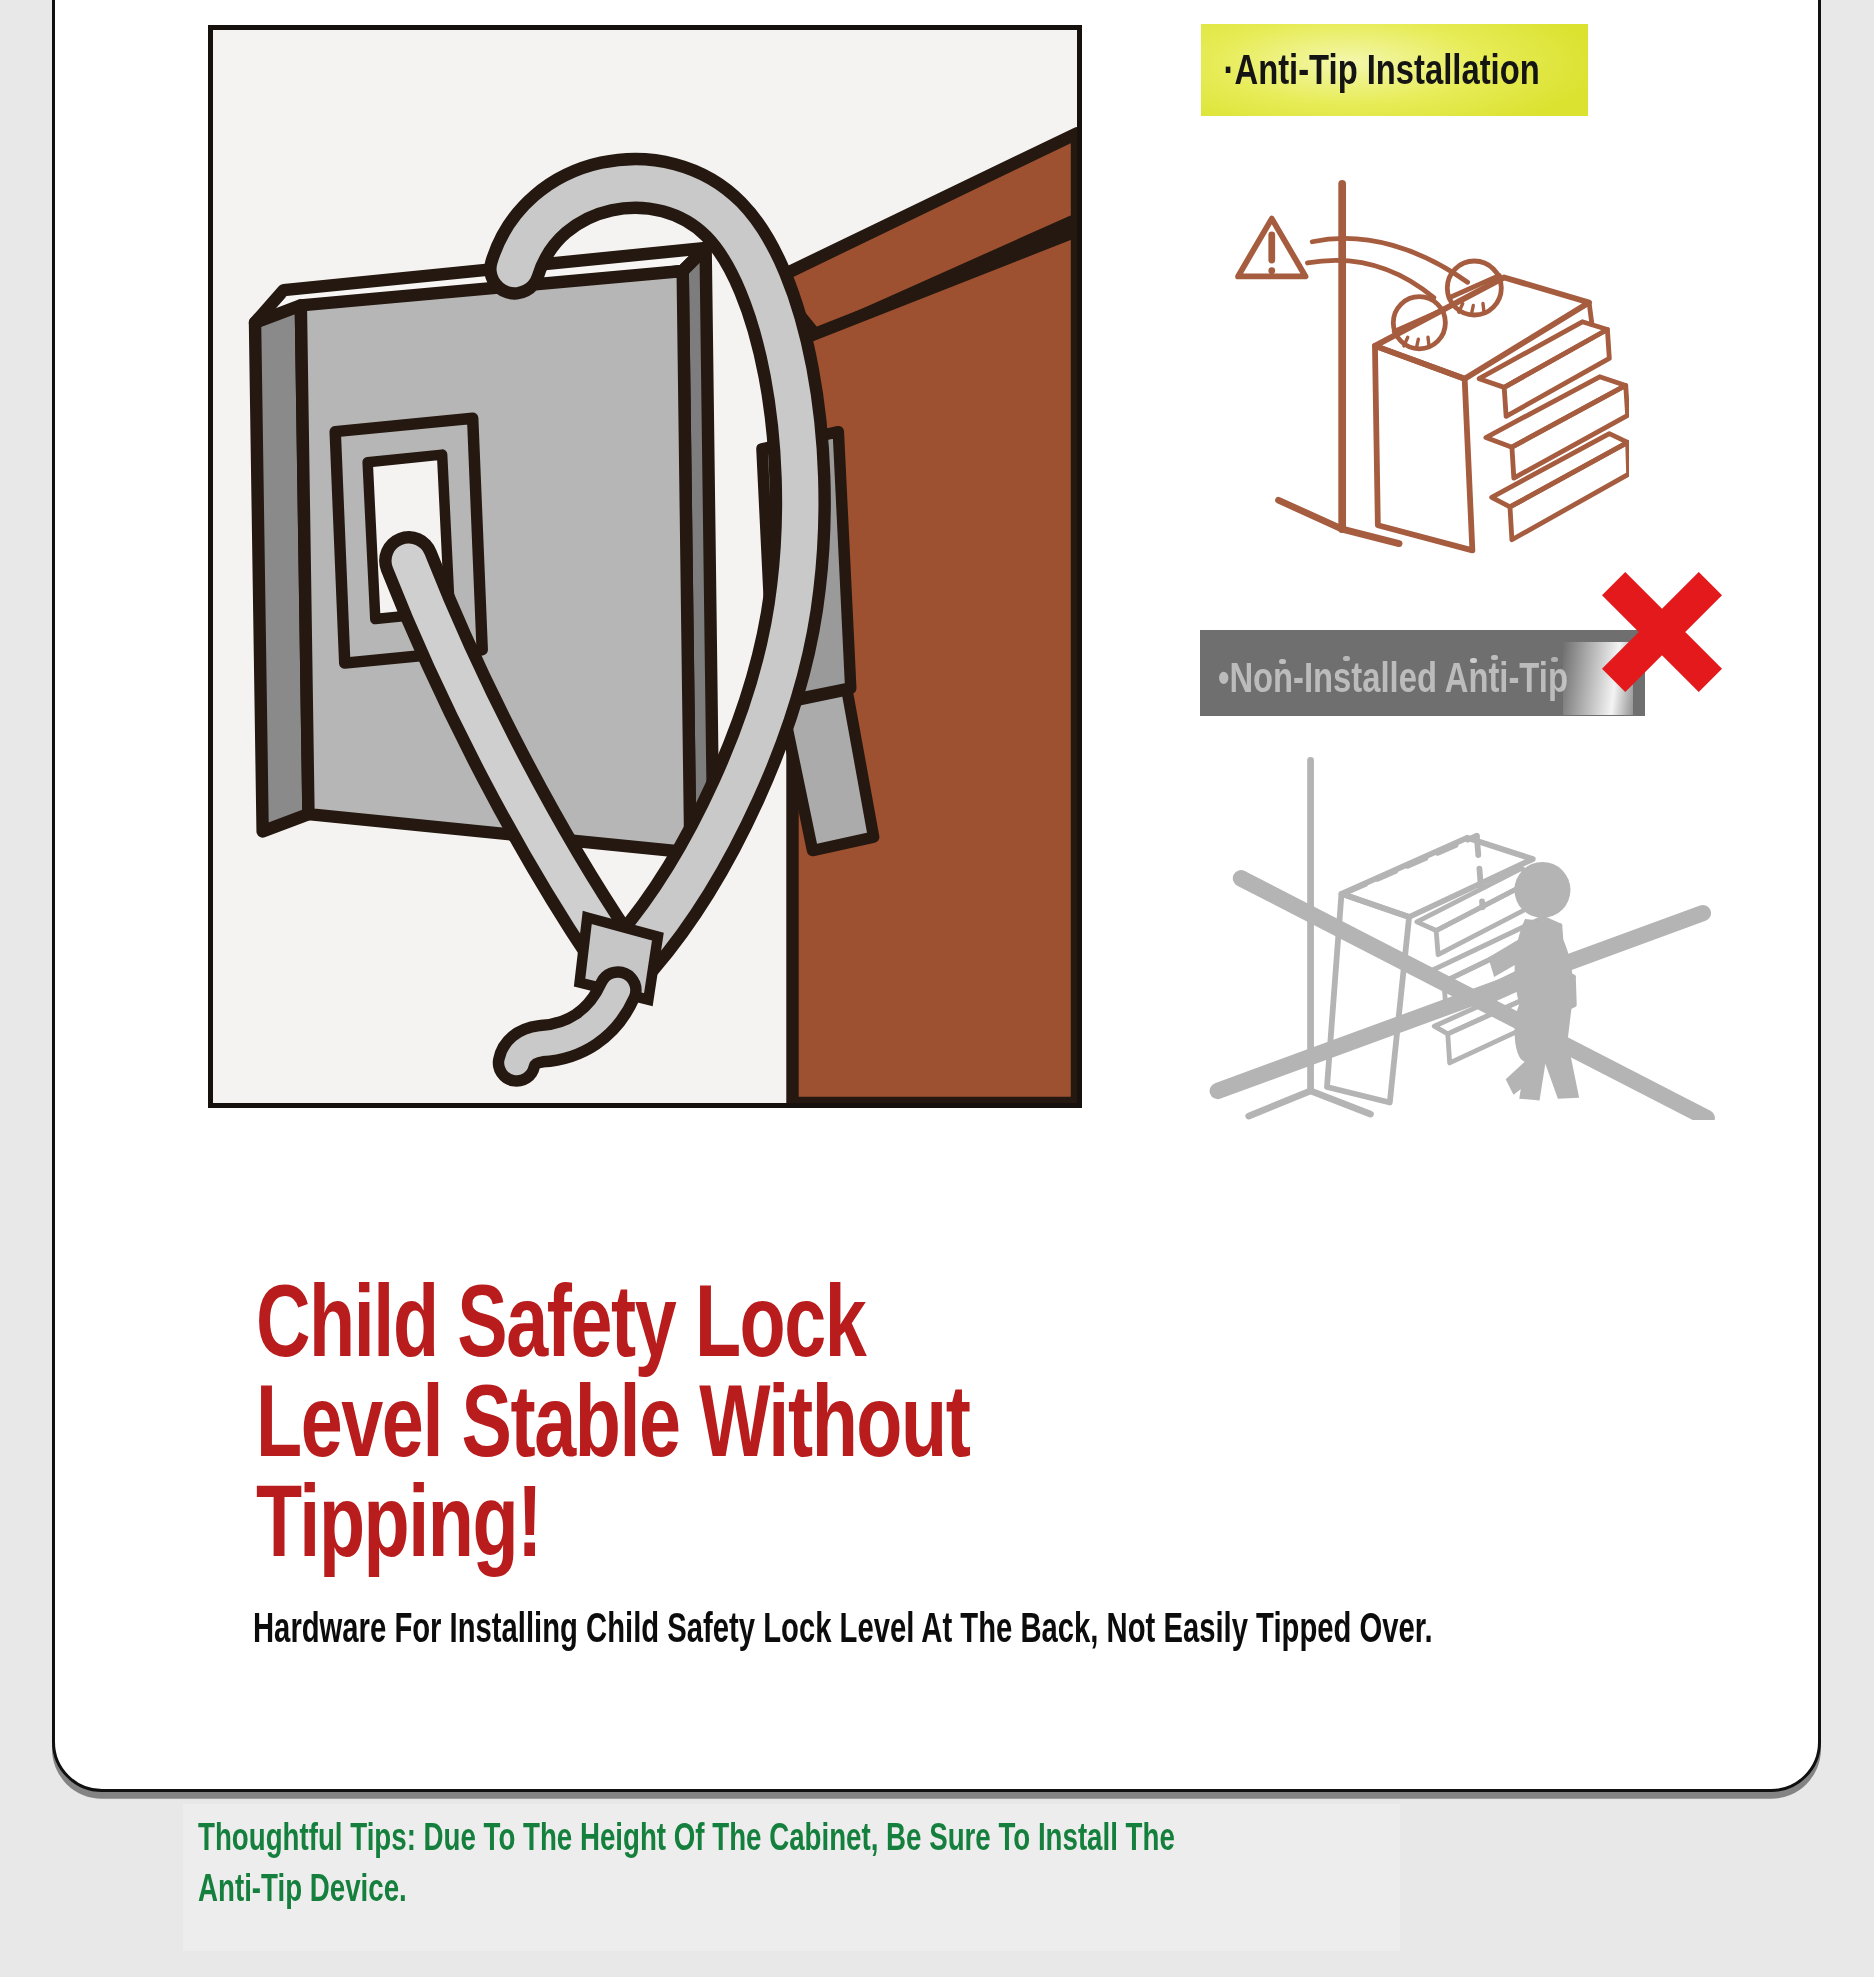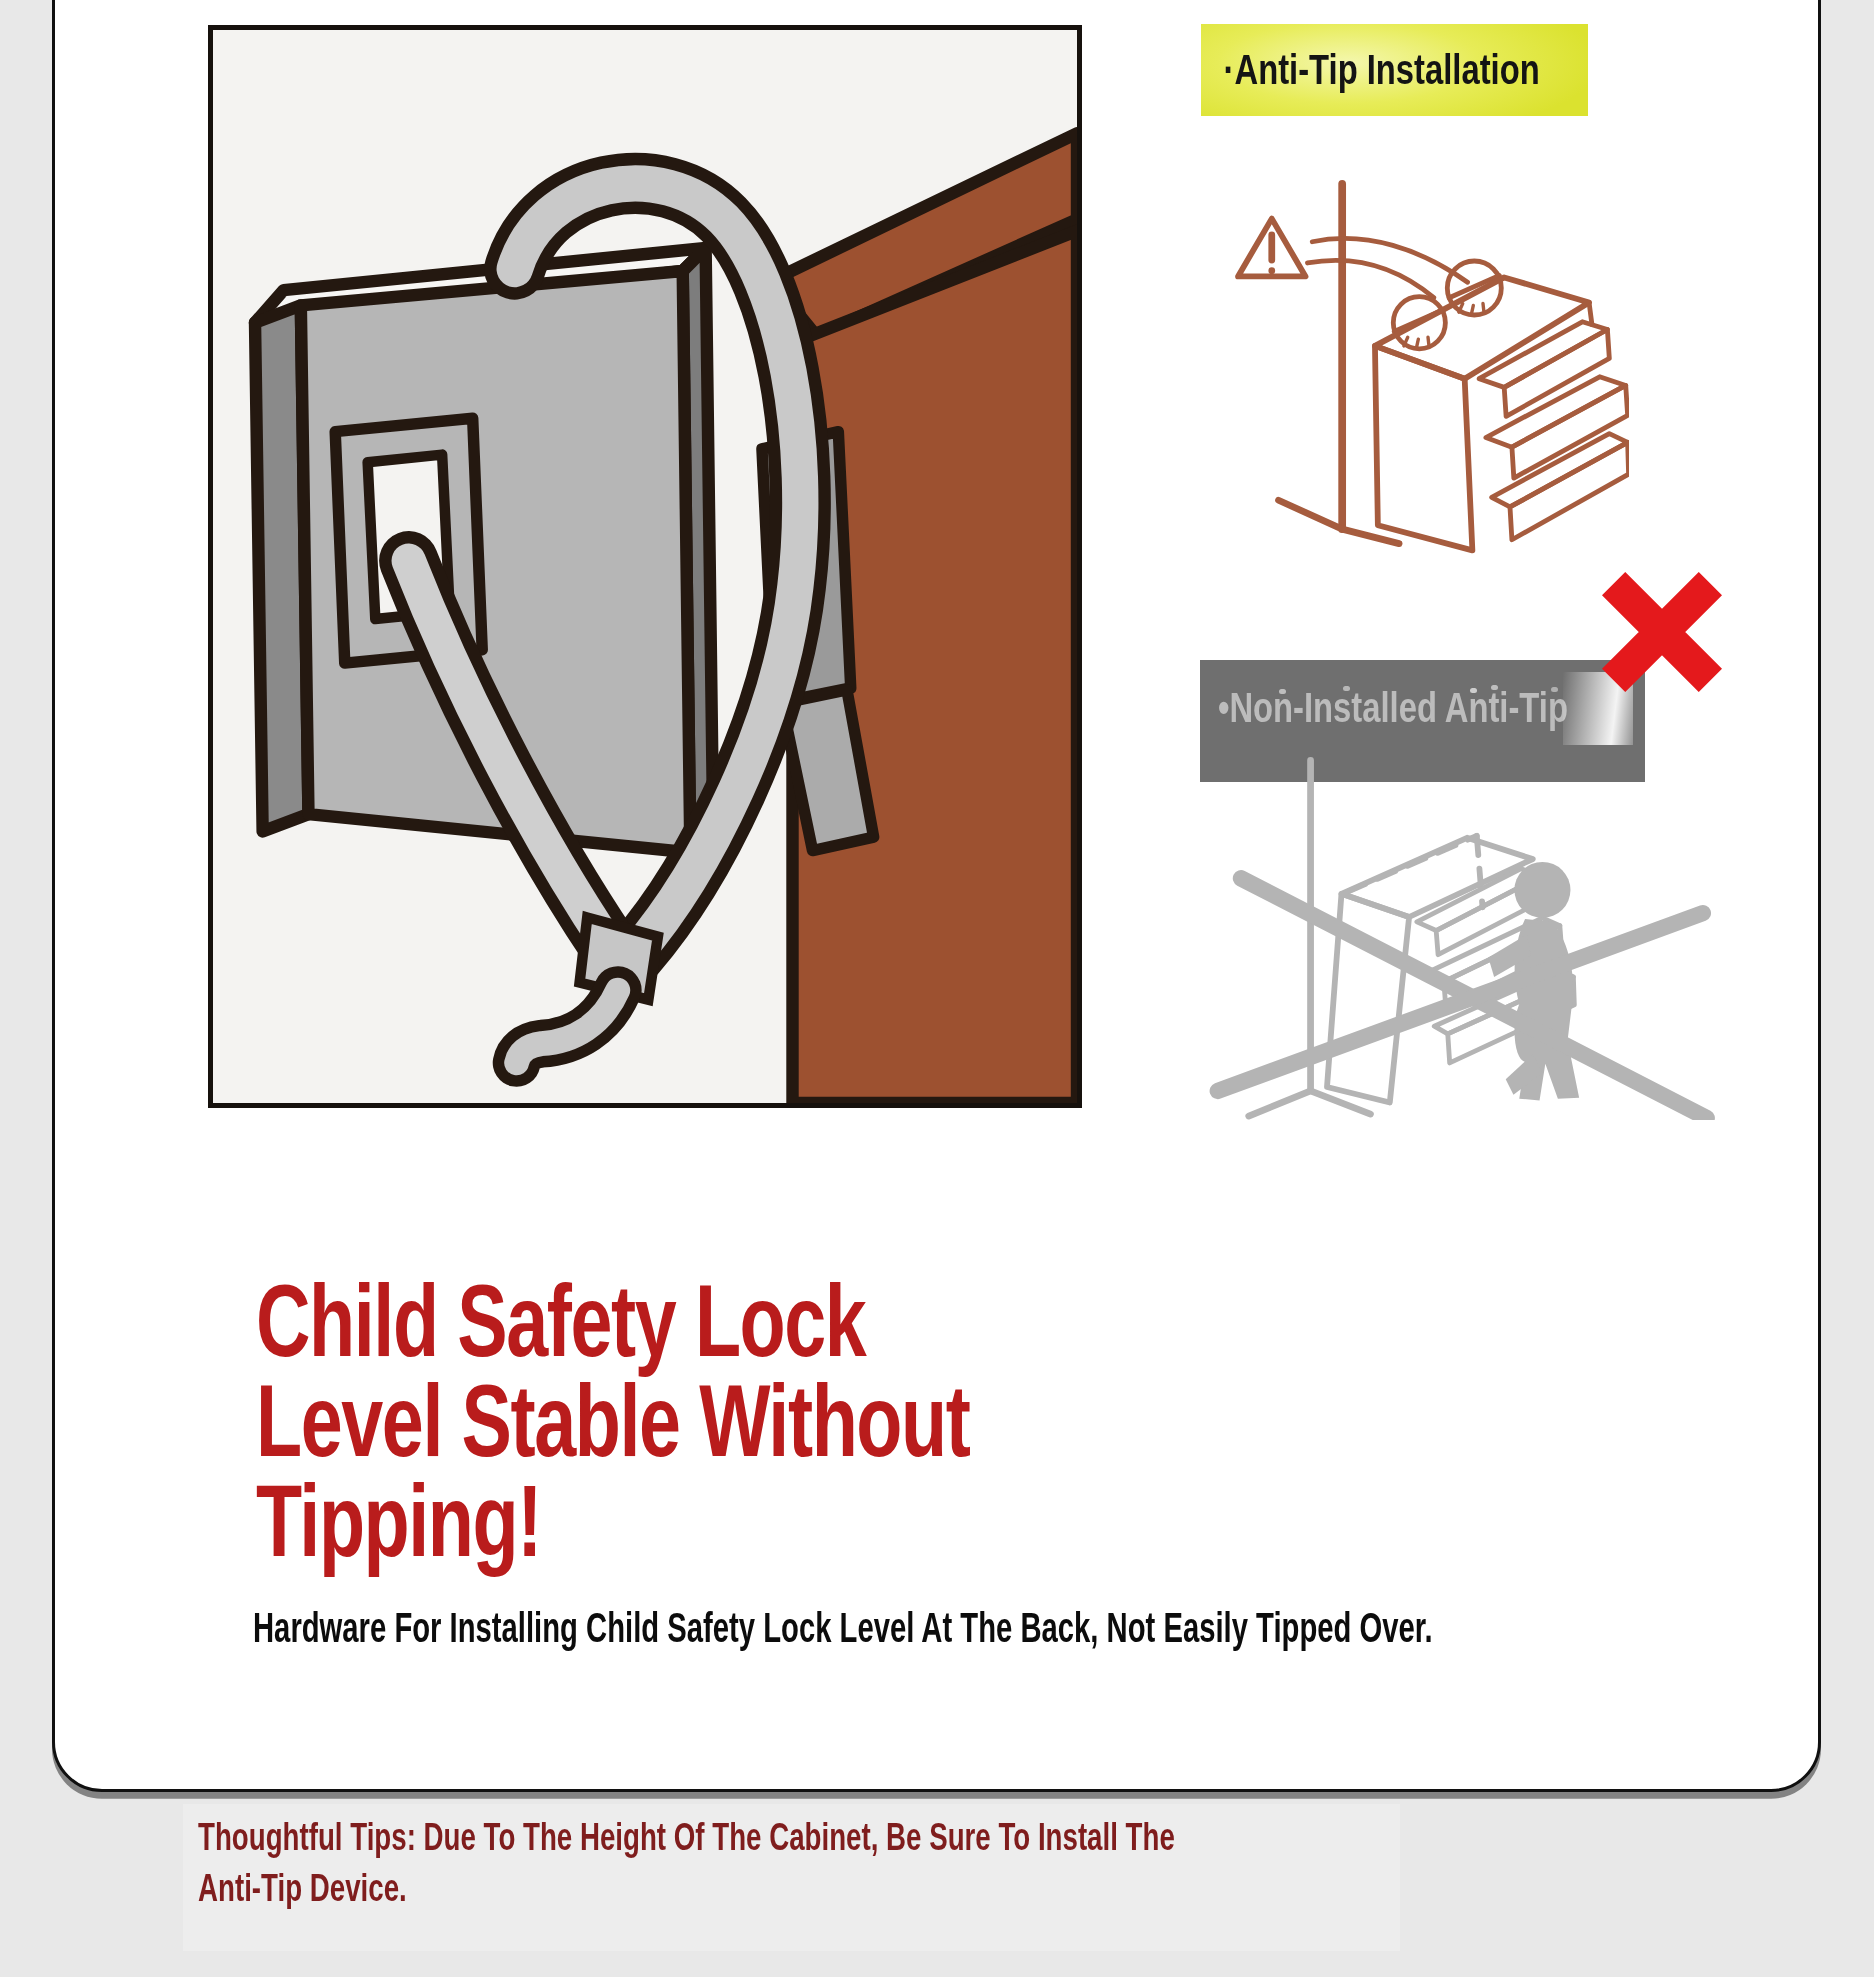--- a/index.html
+++ b/index.html
@@ -48,22 +48,22 @@
     padding-left:29px; color:#141414;
   }
 
   
   .sketch-anchored { left:1110px; top:126px; width:483px; height:434px; }
   .sketch-tipping  { left:1091px; top:714px; width:599px; height:406px; }
   .sketch-anchored svg, .sketch-tipping svg, .red-x svg { width:100%; height:100%; display:block; }
 
   
   .banner {
-    left:1164px; top:660px;
-    width:445px; height:122px;
+    left:1164px; top:630px;
+    width:445px; height:86px;
     background:#6f6f6f;
   }
   .banner .txt {
     display:inline-block;
     transform:scaleX(.78); transform-origin:0 50%;
     white-space:nowrap;
     font-weight:bold; font-size:42px; line-height:96px;
     padding-left:23px; color:#bcbcbc;
   }
   .banner .smear {
@@ -94,21 +94,21 @@
     color:#0c0c0c; font-weight:bold; font-size:43px; line-height:48px;
   }
   .subheadline .cond { display:inline-block; transform:scaleX(.68); transform-origin:0 50%; white-space:nowrap; }
 
   .tips-band {
     left:147px; top:1804px; width:1217px; height:147px;
     background:#ededed;
   }
   .tips {
     left:162px; top:1811px;
-    color:#7f1d1d; font-weight:bold; font-size:39px; line-height:51px;
+    color:#15803d; font-weight:bold; font-size:39px; line-height:51px;
   }
   .tips .cond { display:block; transform:scaleX(.71); transform-origin:0 0; white-space:nowrap; }
 </style>
 </head>
 <body>
 
 <div class="card"></div>
 
 <div class="abs hero">
   <svg viewBox="0 0 905 1122" preserveAspectRatio="none">

